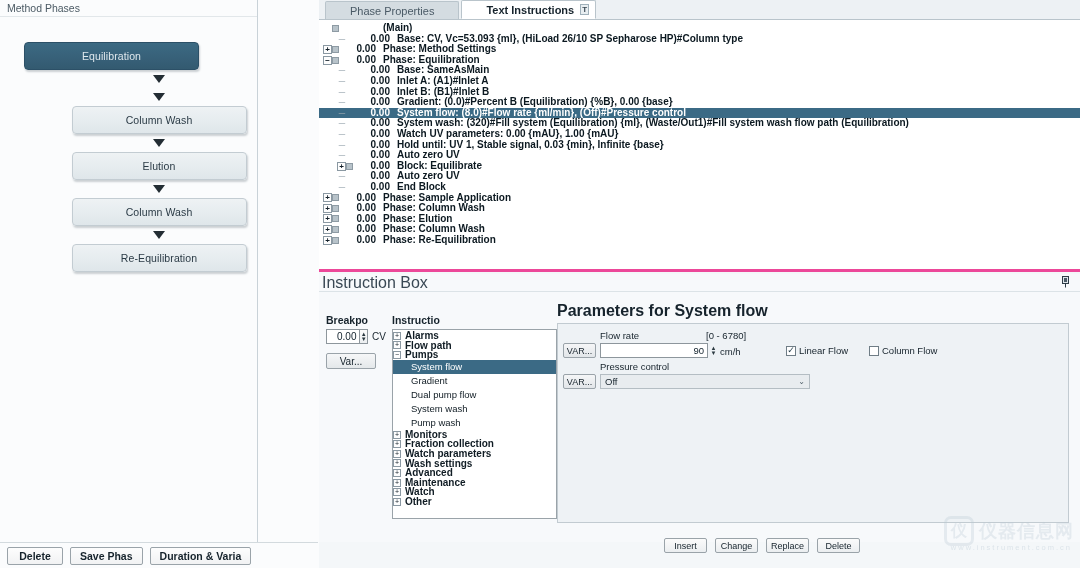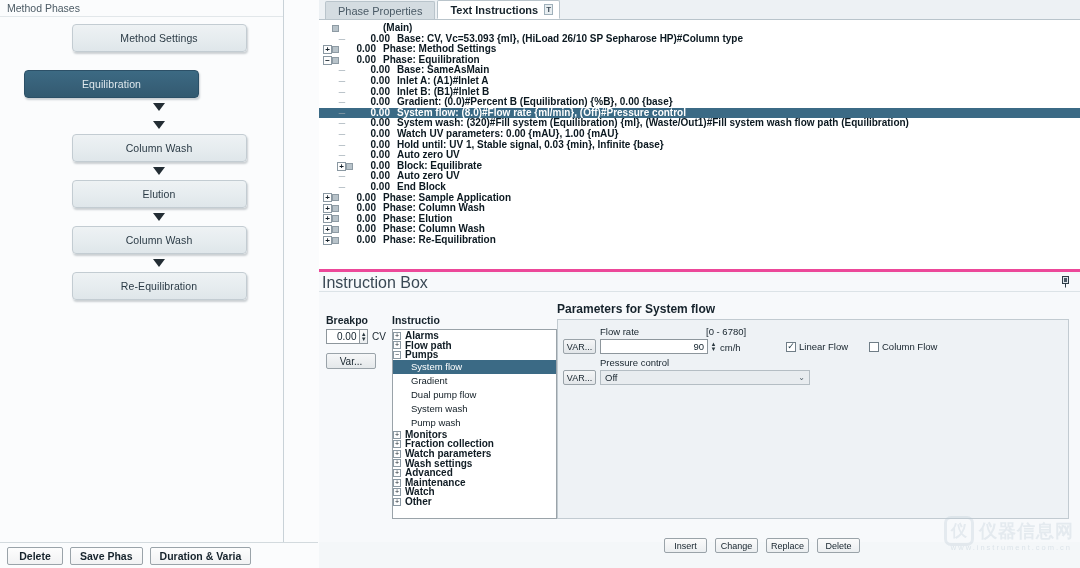--- a/index.html
+++ b/index.html
@@ -9,21 +9,21 @@
     overflow: hidden;
     background: #ffffff;
     font-family: "Liberation Sans", sans-serif;
     font-size: 11px;
     color: #1b2a33;
   }
   .app { position: relative; width: 1080px; height: 568px; background:#fbfcfd; }
 
   
   .left-pane {
-    position: absolute; left:0; top:0; width:284px; height:568px;
+    position: absolute; left:0; top:0; width:258px; height:568px;
     background:#fbfcfd; border-right:1px solid #c9d2d8;
   }
   .left-header {
     height:17px; line-height:17px; padding-left:7px;
     font-size:10.5px; color:#4b5a64; background:#fbfcfd;
     border-bottom:1px solid #e2e7ea;
   }
   .phase-list { position:absolute; top:24px; left:0; width:318px; }
   .phase-btn {
     position:relative; margin:0 auto; width:175px; height:28px;
@@ -68,21 +68,21 @@
     position:absolute; left:319px; top:0; width:761px; height:568px;
     background:#f4f7f9;
   }
   
   .tabstrip {
     position:relative; height:20px; background:#edf1f4;
     border-bottom:1px solid #b9c4cb; display:flex; align-items:flex-end;
     padding-left:6px;
   }
   .tab {
-    height:18px; padding:0 12px; margin-right:2px;
+    height:18px; padding:0 24px; margin-right:2px;
     display:flex; align-items:center; font-size:11px;
     color:#4a5a66; background:#d4dce1;
     border:1px solid #b9c4cb; border-bottom:none;
     border-radius:2px 2px 0 0; cursor:default;
   }
   .tab.active {
     background:#ffffff; color:#16232c; font-weight:bold;
     border-bottom:1px solid #ffffff; height:19px;
     padding-right:6px;
   }
@@ -176,21 +176,21 @@
   .ilist-row.grp { font-weight:bold; font-size:10px; height:9.6px; line-height:9.6px;}
   .ilist-row.sel { background:#3b6a85; color:#ffffff; }
   .ilist-row .exp {
     width:8px; height:8px; border:1px solid #8a98a2; background:#fdfdfd;
     font-size:7px; line-height:6px; text-align:center; margin-right:4px;
     flex:none; color:#13202a; font-weight:normal;
   }
   .child-pad { padding-left:18px; }
 
   .params-col { position:absolute; left:238px; top:10px; width:512px; }
-  .params-title { font-size:12px; font-weight:bold; color:#16232c; margin-bottom:3px;}
+  .params-title { font-size:16px; font-weight:bold; color:#16232c; margin-bottom:3px;}
   .params-panel {
     width:512px; height:200px; background:#eef2f5;
     border:1px solid #c2cbd1; position:relative;
   }
   .field-lbl { position:absolute; font-size:9.5px; color:#16232c; }
   .range-lbl { position:absolute; font-size:9.5px; color:#16232c; }
   .varbtn {
     position:absolute; width:33px; height:15px;
     background:linear-gradient(to bottom,#f5f6f7,#e2e6e9);
     border:1px solid #9aa3a9; border-radius:2px;
@@ -263,21 +263,20 @@
   }
 </style>
 </head>
 <body>
 
 <div class="app">
 
   <div class="left-pane">
     <div class="left-header">Method Phases</div>
     <div class="phase-list" id="phase-list">
-        <div class="phase-btn">Method Settings</div>
         <div class="gap"></div>
         <div class="phase-btn selected">Equilibration</div>
         <div class="phase-arrow">
           <span></span>
         </div>
         <div class="phase-arrow">
           <span></span>
         </div>
         <div class="phase-btn">Column Wash</div>
         <div class="phase-arrow">

